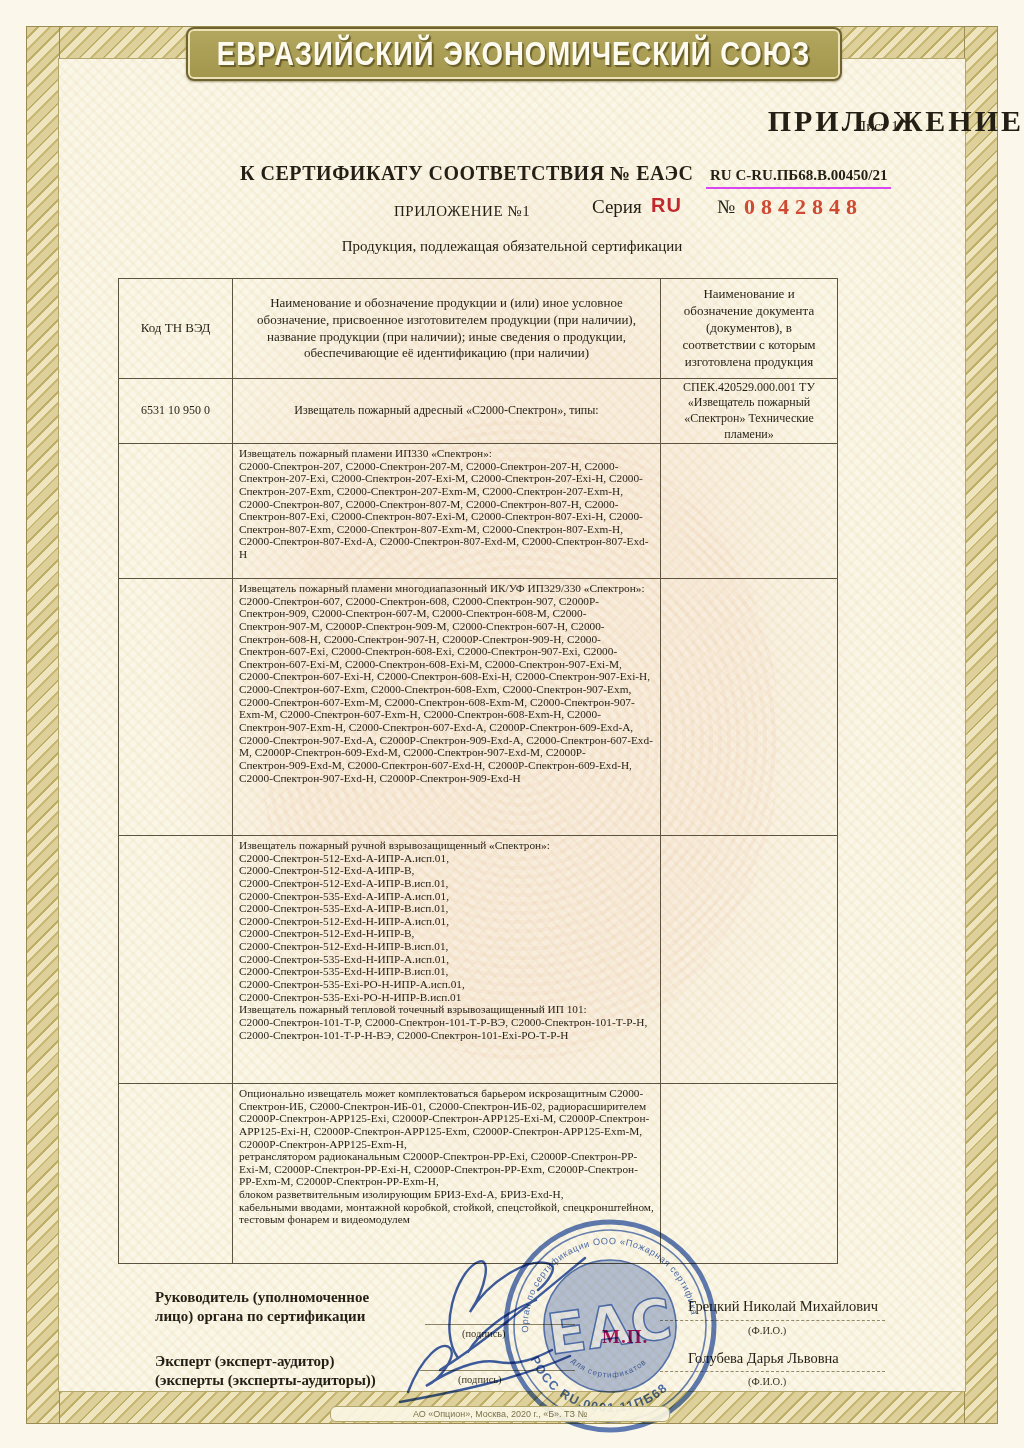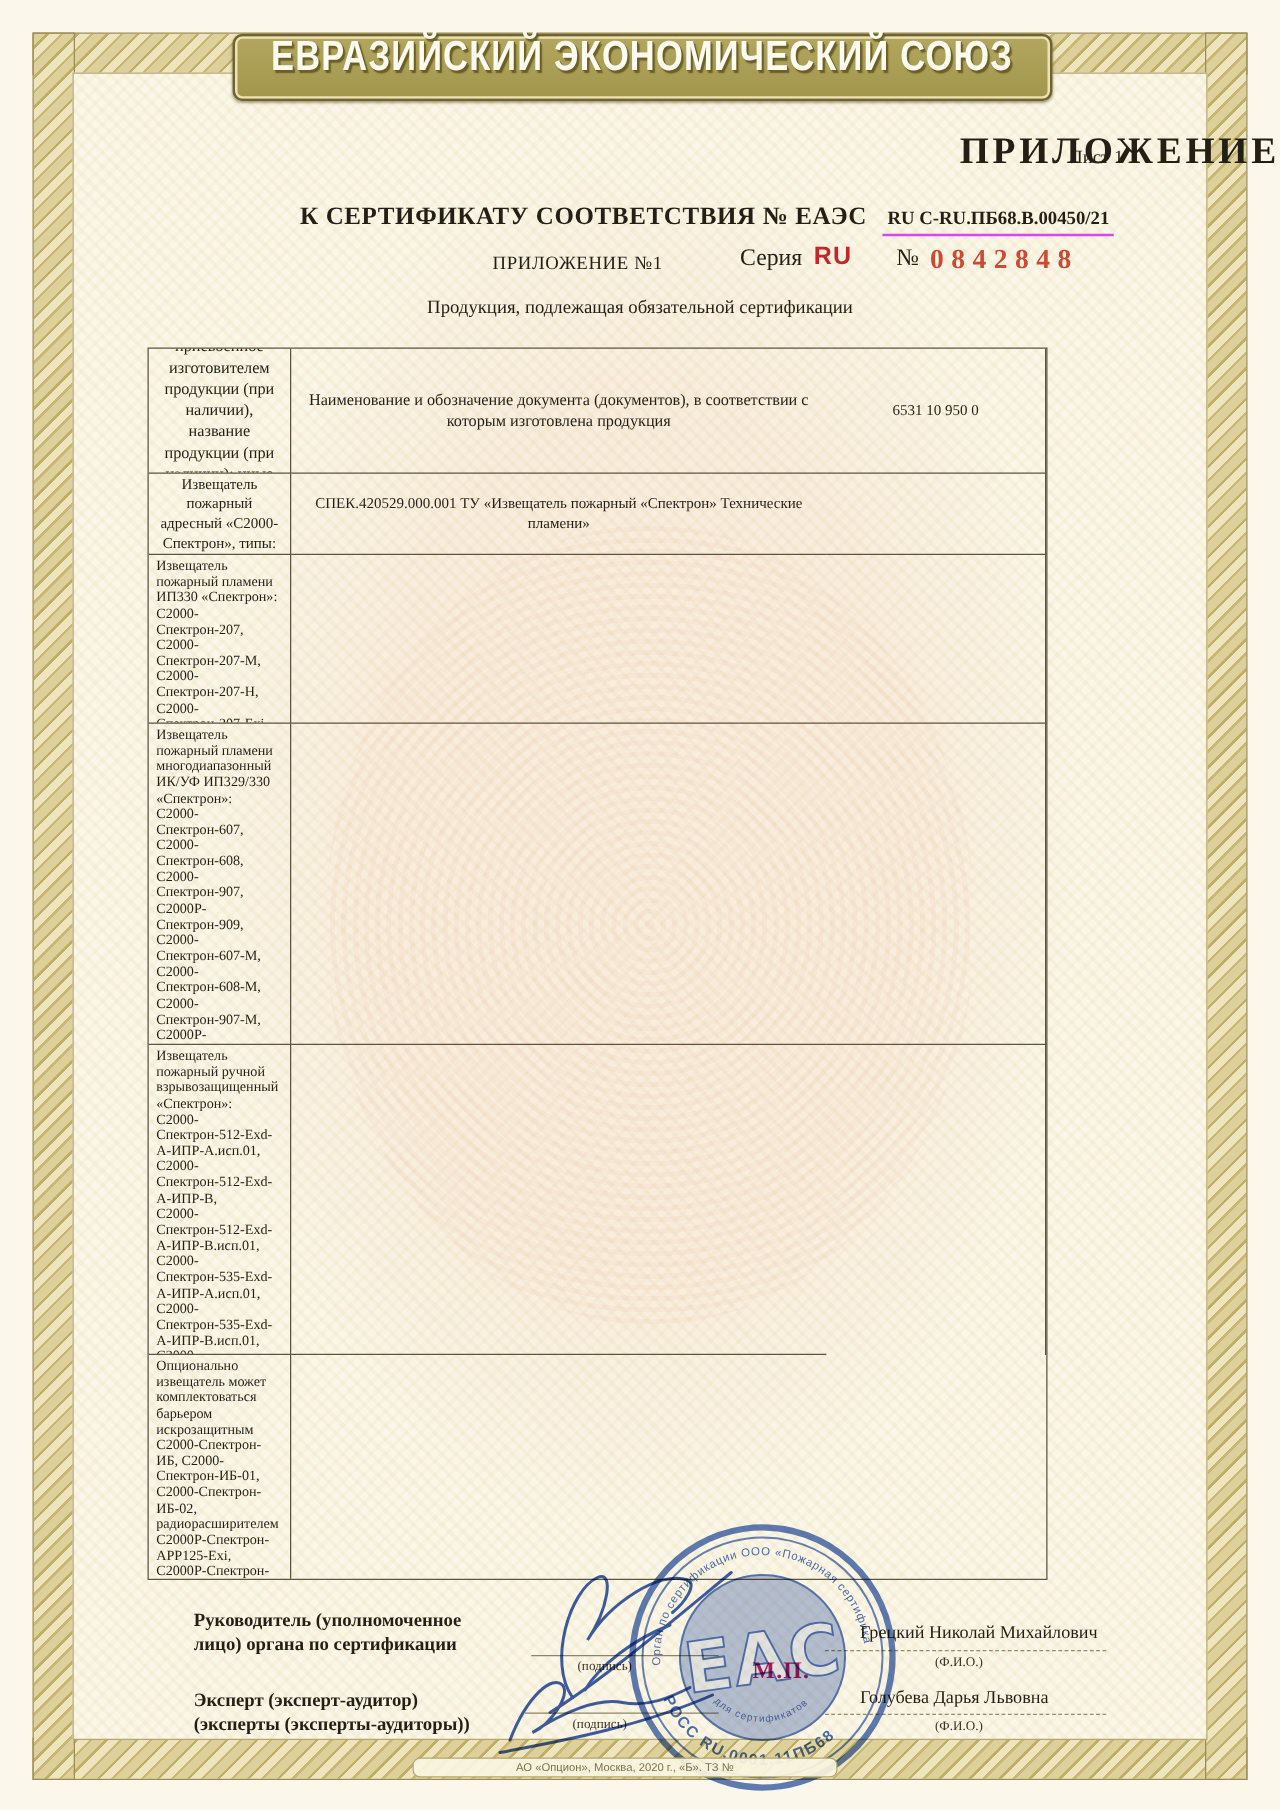--- a/index.html
+++ b/index.html
@@ -32,21 +32,21 @@
     position:absolute;left:260px;top:420px;width:520px;height:640px;border-radius:50%;
     background:repeating-radial-gradient(circle at 50% 50%, rgba(228,148,118,0.07) 0 4px, transparent 4px 9px);
     pointer-events:none;
   }
   
   .banner{
     position:absolute;left:186px;top:27px;width:652px;height:50px;
     background:linear-gradient(#b3a65e,#a2954c);
     border:2px solid #6f6430;border-radius:8px;
     box-shadow:inset 0 0 0 2px #ece2b6, 0 1px 2px rgba(90,80,30,.5);
-    display:flex;align-items:flex-start;justify-content:center;
+    display:flex;align-items:center;justify-content:center;
   }
   .banner .txt{
     font-family:"Liberation Sans","DejaVu Sans",sans-serif;
     font-weight:bold;font-size:30px;letter-spacing:1px;color:#fdfbef;
     transform:scaleY(1.12) scaleX(.92);white-space:nowrap;
     text-shadow:1px 1px 0 #6b6028, 2px 2px 1px rgba(70,60,15,.65);
   }
   
   .doc-title{position:absolute;left:0;top:104px;width:1024px;text-align:right;
     font-size:30px;font-weight:bold;letter-spacing:3px;}
@@ -129,20 +129,21 @@
   <div class="subtitle">К СЕРТИФИКАТУ СООТВЕТСТВИЯ № ЕАЭС</div>
   <div class="cert-num">RU С-RU.ПБ68.В.00450/21</div>
   <div class="appendix">ПРИЛОЖЕНИЕ №1</div>
   <div class="series-lbl">Серия</div>
   <div class="series-val">RU</div>
   <div class="num-sign">№</div>
   <div class="form-num">0842848</div>
   <div class="section-title">Продукция, подлежащая обязательной сертификации</div>
 
   <div class="tbl">
+    <div class="cell hdr">Код ТН ВЭД</div>
     <div class="cell hdr">Наименование и обозначение продукции и (или) иное условное обозначение, присвоенное изготовителем продукции (при наличии), название продукции (при наличии); иные сведения о продукции, обеспечивающие её идентификацию (при наличии)</div>
     <div class="cell hdr c3">Наименование и обозначение документа (документов), в соответствии с которым изготовлена продукция</div>
 
     <div class="cell ctr">6531 10 950 0</div>
     <div class="cell ctr">Извещатель пожарный адресный «С2000-Спектрон», типы:</div>
     <div class="cell ctr c3">СПЕК.420529.000.001 ТУ «Извещатель пожарный «Спектрон» Технические пламени»</div>
 
     <div class="cell"></div>
     <div class="cell body">Извещатель пожарный пламени ИП330 «Спектрон»:
 С2000-Спектрон-207, С2000-Спектрон-207-М, С2000-Спектрон-207-Н, С2000-Спектрон-207-Exi, С2000-Спектрон-207-Exi-М, С2000-Спектрон-207-Exi-Н, С2000-Спектрон-207-Exm, С2000-Спектрон-207-Exm-М, С2000-Спектрон-207-Exm-Н, С2000-Спектрон-807, С2000-Спектрон-807-М, С2000-Спектрон-807-Н, С2000-Спектрон-807-Exi, С2000-Спектрон-807-Exi-М, С2000-Спектрон-807-Exi-Н, С2000-Спектрон-807-Exm, С2000-Спектрон-807-Exm-М, С2000-Спектрон-807-Exm-Н, С2000-Спектрон-807-Exd-А, С2000-Спектрон-807-Exd-М, С2000-Спектрон-807-Exd-Н</div>

